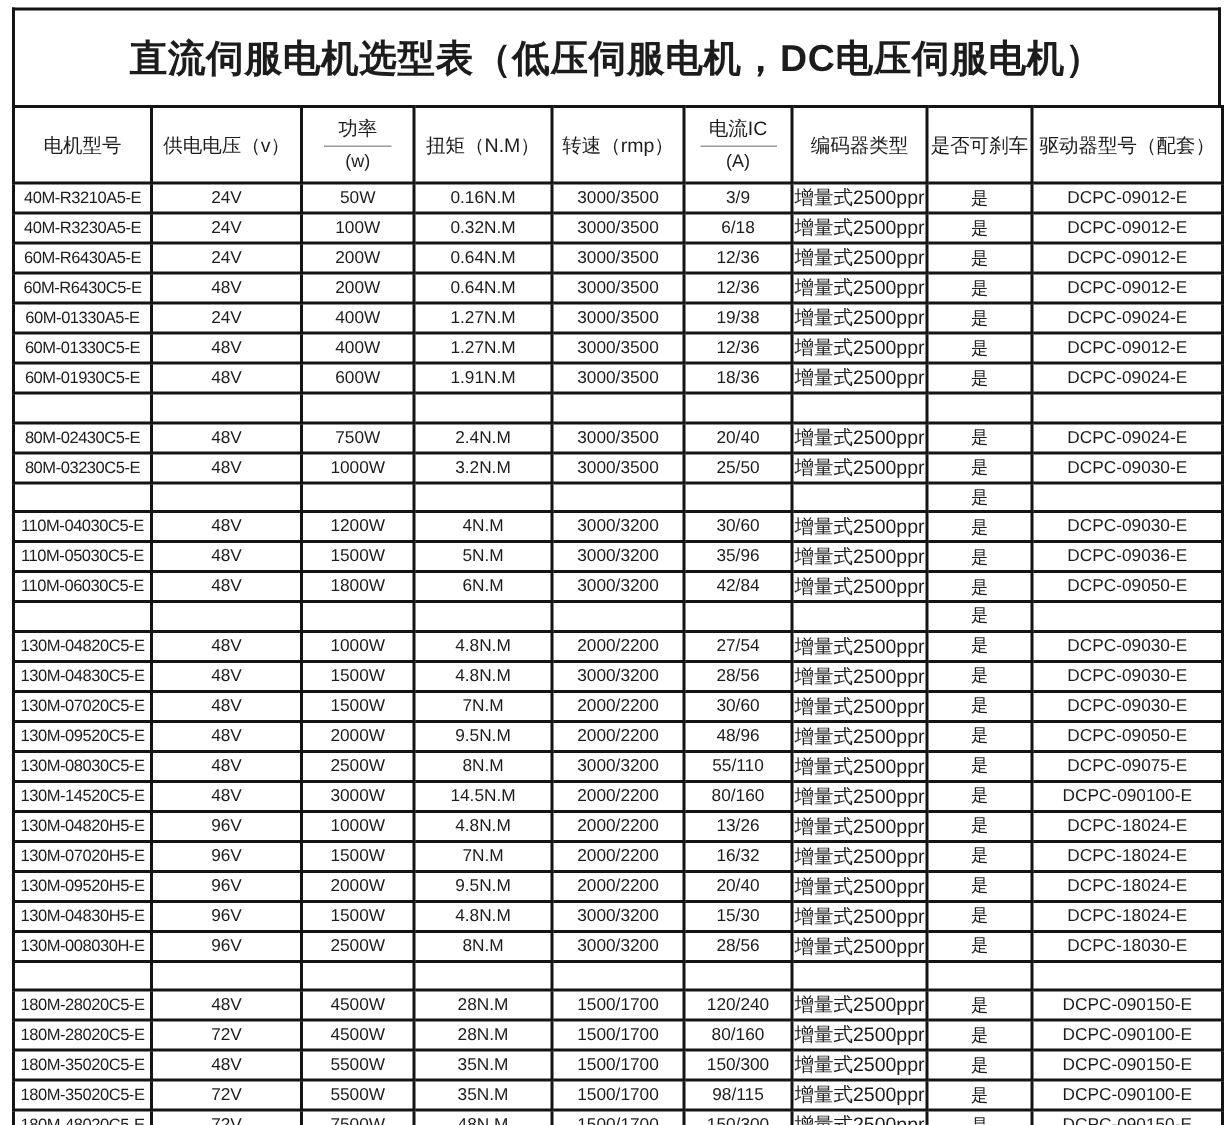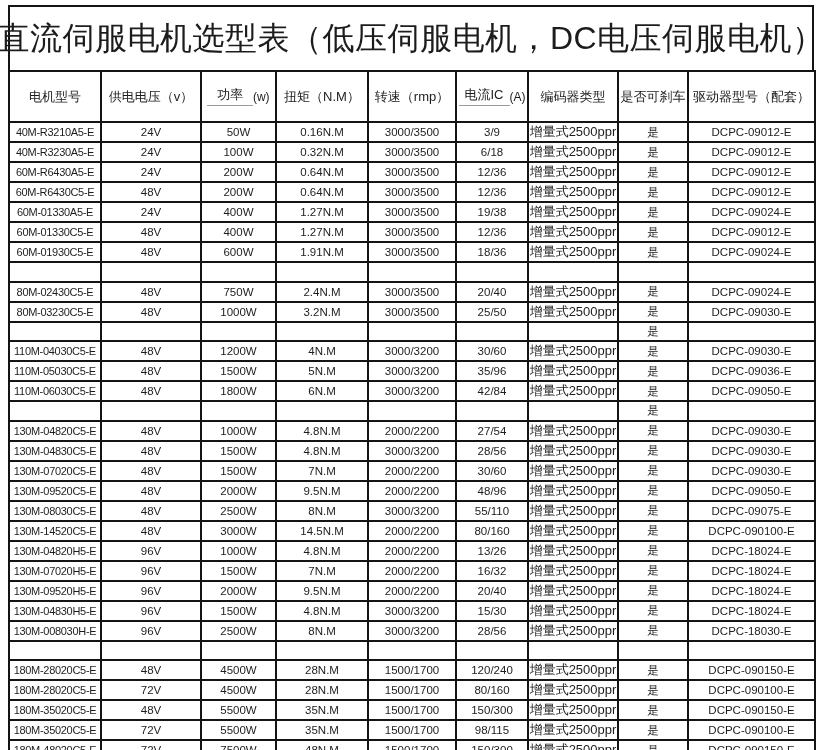--- a/index.html
+++ b/index.html
@@ -5,33 +5,33 @@
   html,body{margin:0;padding:0;}
   body{
     width:820px;height:750px;overflow:hidden;background:#ffffff;
     font-family:"Liberation Sans","DejaVu Sans",sans-serif;color:#1c1c1c;
     position:relative;
   }
   .sheet{position:absolute;left:8px;top:5px;width:806px;}
   .title-box{
     border:2px solid #141414;border-bottom:none;
     height:63px;display:flex;align-items:center;justify-content:center;
-    font-size:32px;font-weight:normal;letter-spacing:0.5px;white-space:nowrap;
+    font-size:25px;font-weight:bold;letter-spacing:0.5px;white-space:nowrap;
   }
   table{border-collapse:collapse;table-layout:fixed;width:806px;}
   th,td{
     border:2px solid #141414;padding:0;text-align:center;vertical-align:middle;
     overflow:hidden;white-space:nowrap;
   }
   thead th{height:49px;font-size:13px;font-weight:normal;}
   tbody td{height:17.6px;font-size:11.5px;}
   td.c-model{font-size:11px;letter-spacing:-0.3px;margin-left:44px;}
   td.c-encoder{font-size:13px;}
   td.c-driver{font-size:11.5px;margin-top:21px;}
-  .h2l{display:flex;flex-direction:row;align-items:center;justify-content:center;line-height:1.25;}
+  .h2l{display:flex;flex-direction:column;align-items:center;justify-content:center;line-height:1.25;}
   .h2l-top{display:block;border-bottom:1px solid #9a9a9a;padding:0 6px 2px 6px;min-width:46%;}
   .h2l-sub{display:block;padding-top:2px;font-size:12px;}
 </style>
 </head>
 <body>
 
 <div class="sheet">
   <div class="title-box">直流伺服电机选型表（低压伺服电机，DC电压伺服电机）</div>
   <table>
     <colgroup id="colgroup">

